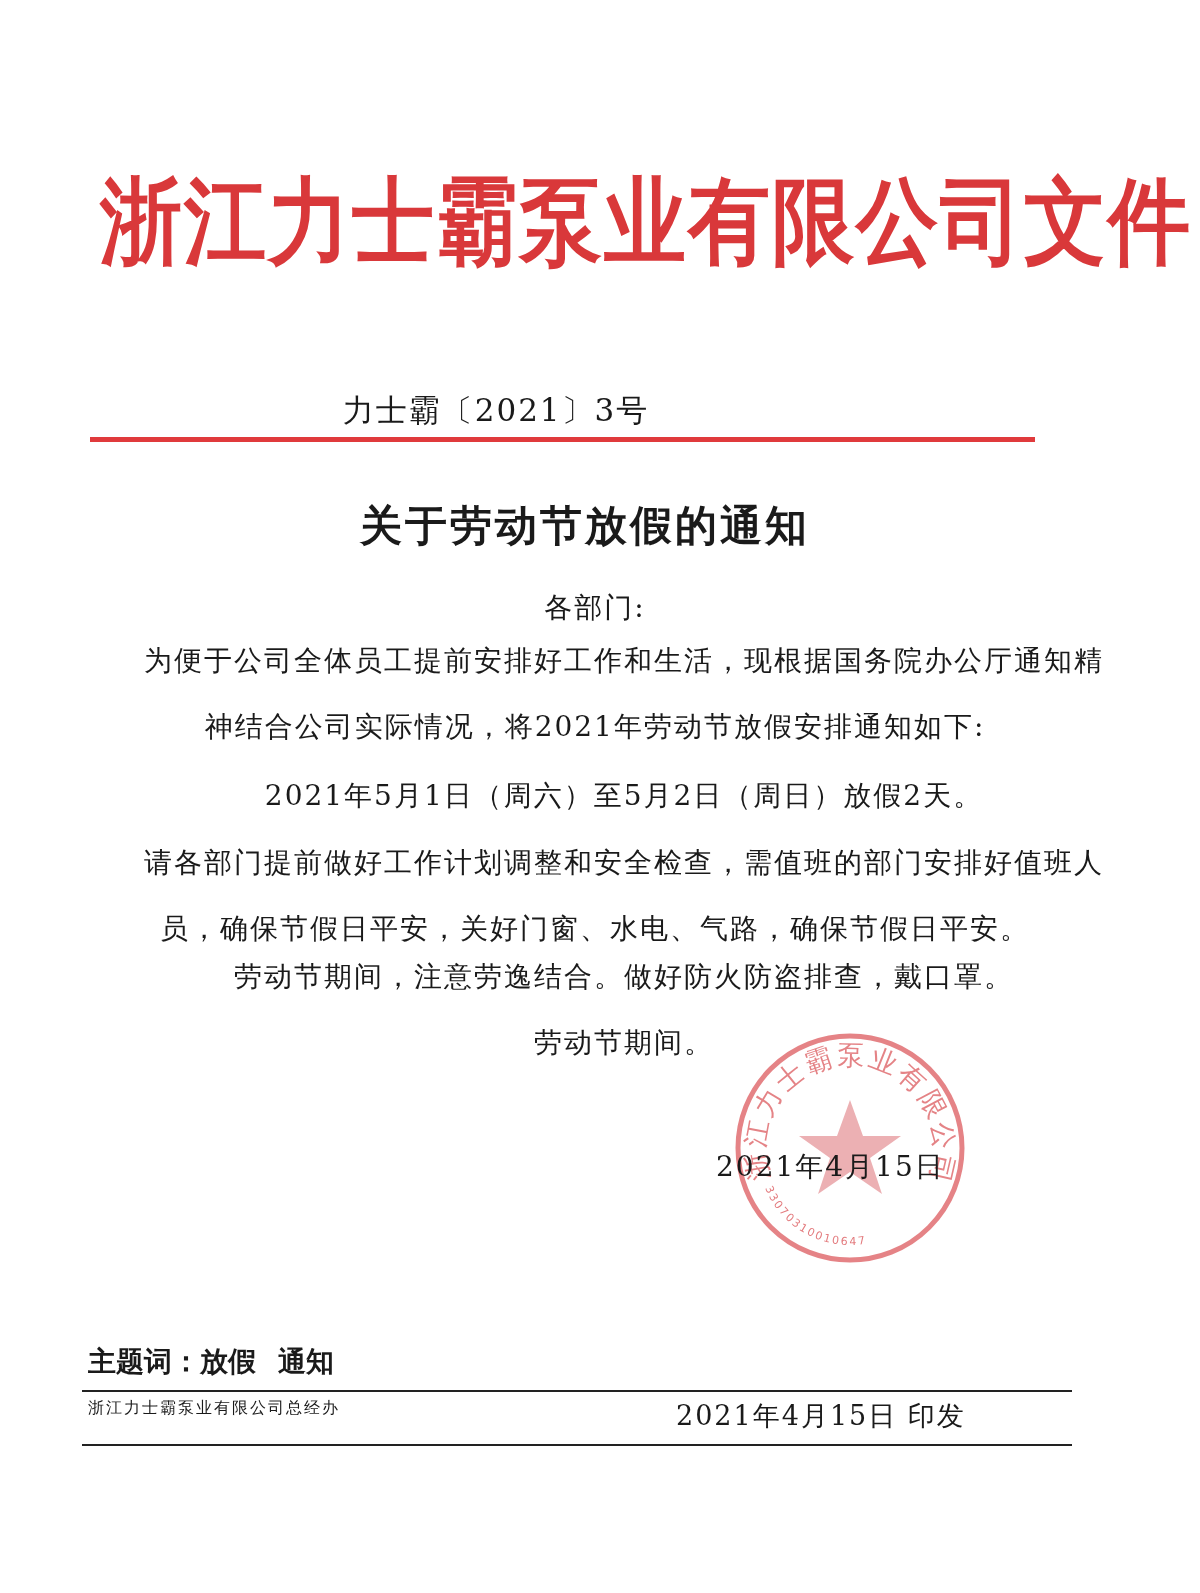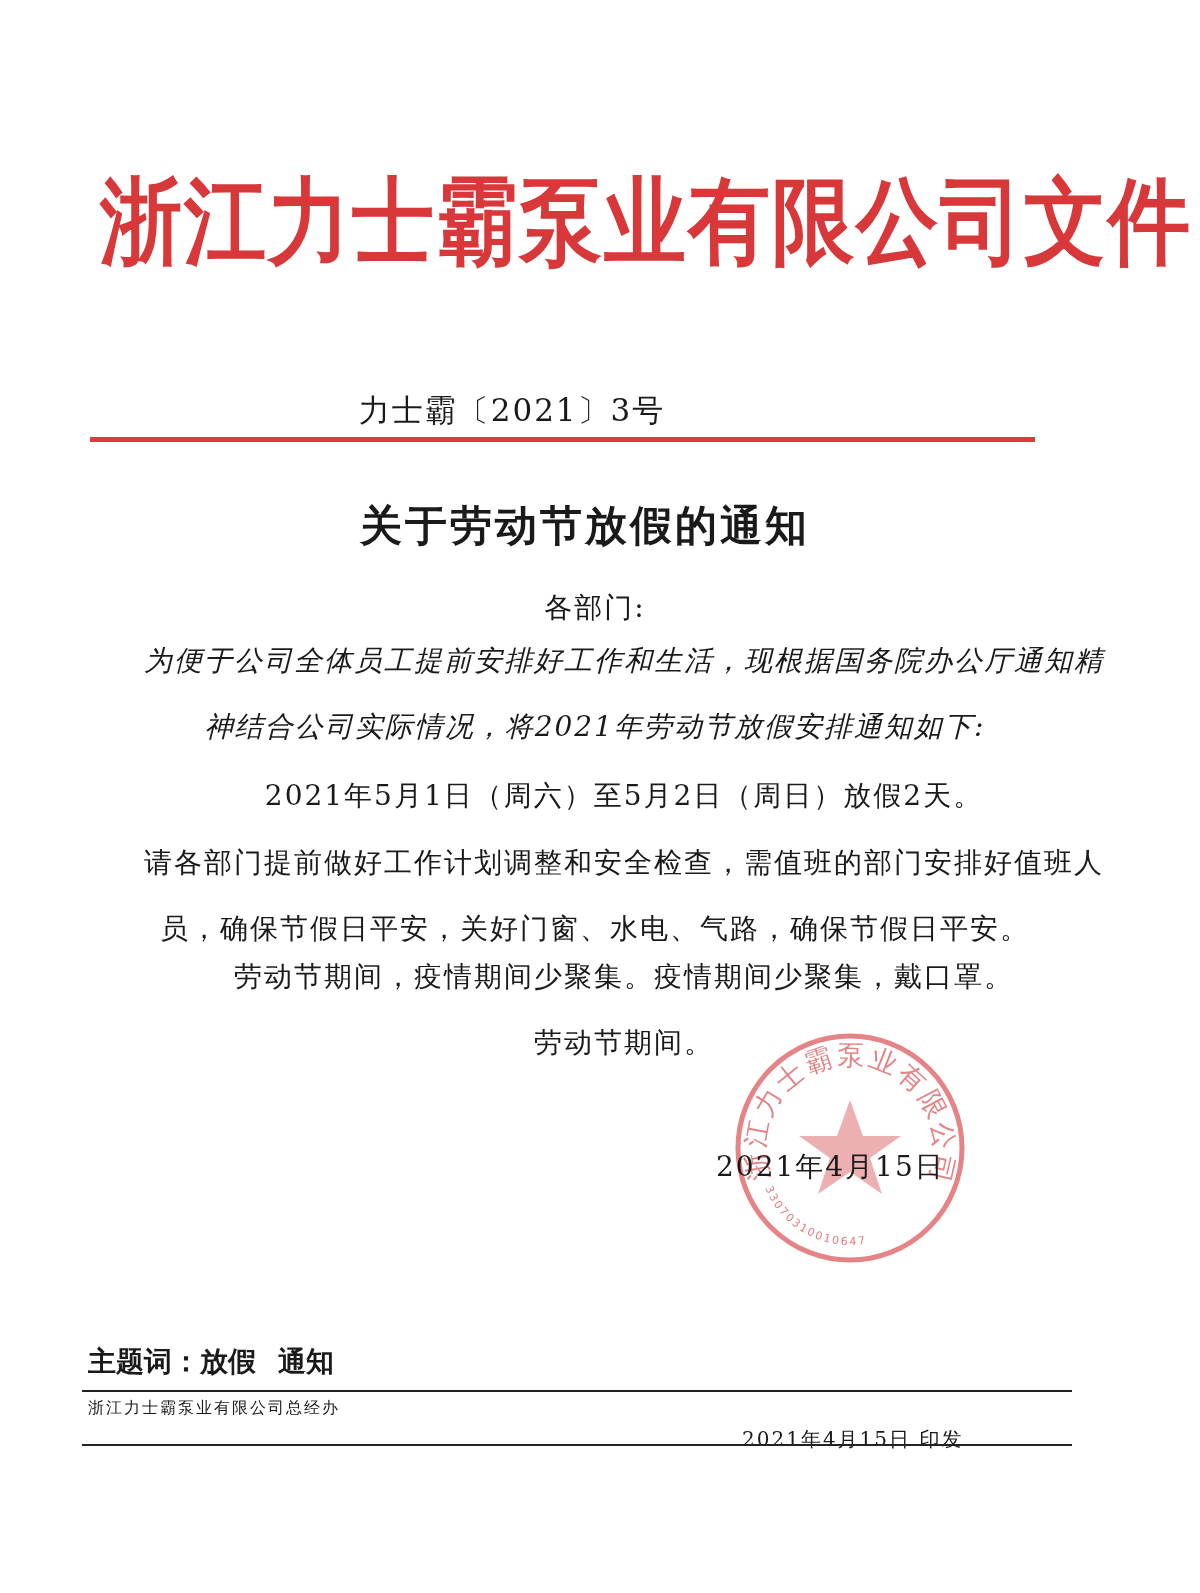--- a/index.html
+++ b/index.html
@@ -1,54 +1,54 @@
 <!DOCTYPE html>
 <html><head>
 <meta charset="utf-8">
 <style>
   html, body { margin: 0; padding: 0; background: #ffffff; }
   body { width: 1200px; height: 1593px; position: relative; overflow: hidden;
          font-family: "DejaVu Serif", "Liberation Serif", serif; color: #1a1a1a; }
   .abs { position: absolute; }
   .header-title { left: 100px; top: 160px; width: 940px; font-size: 82px; color: #d9383a;
                   letter-spacing: 2px; font-weight: bold; white-space: nowrap; transform: scaleY(1.15); transform-origin: left top; }
-  .doc-number { left: 16px; width: 992px; top: 390px; text-align: center; font-size: 31px; letter-spacing: 2px; }
+  .doc-number { left: 0; width: 992px; top: 390px; text-align: center; font-size: 31px; letter-spacing: 2px; }
   .red-rule { left: 90px; top: 437px; width: 945px; height: 5px; background: #e03a3c; }
   .doc-title { left: 0; width: 1170px; top: 498px; text-align: center; font-size: 42px; font-weight: bold; letter-spacing: 3px; }
   .para { left: 80px; width: 1030px; font-size: 28px; line-height: 66px; letter-spacing: 2px; text-align: center; }
   .indent { text-indent: 58px; }
   .addressee { top: 575px; }
-  .p1 { top: 628px; font-style: italic; }
+  .p1 { top: 628px; }
   .p2 { top: 763px; }
   .p3 { top: 830px; }
   .p4 { top: 944px; }
   .p5 { top: 1010px; }
   .seal { left: 730px; top: 1028px; width: 240px; height: 240px; }
   .sign-date { left: 716px; top: 1148px; font-size: 28px; letter-spacing: 2px; white-space: nowrap; }
   .keywords { left: 88px; top: 1343px; font-size: 28px; font-family: Liberation Sans, sans-serif; font-weight: bold; white-space: nowrap; }
   .kw-gap { display: inline-block; width: 22px; }
   .rule-top { left: 82px; top: 1390px; width: 990px; height: 2px; background: #222; }
   .rule-bottom { left: 82px; top: 1444px; width: 990px; height: 2px; background: #222; }
   .issuer { left: 88px; top: 1398px; font-size: 16px; letter-spacing: 2px; white-space: nowrap; }
-  .issue-date { left: 742px; top: 1398px; font-size: 20px; letter-spacing: 2px; white-space: nowrap; margin-top: 28px; }
+  .issue-date { left: 676px; top: 1398px; font-size: 27px; letter-spacing: 2px; white-space: nowrap; }
 </style>
 </head>
 <body>
 
 <div class="abs header-title">浙江力士霸泵业有限公司文件</div>
 <div class="abs doc-number">力士霸〔2021〕3号</div>
 <div class="abs red-rule"></div>
 
 <div class="abs doc-title">关于劳动节放假的通知</div>
 
 <div class="abs para addressee">各部门:</div>
 <div class="abs para indent p1">为便于公司全体员工提前安排好工作和生活，现根据国务院办公厅通知精神结合公司实际情况，将2021年劳动节放假安排通知如下:</div>
 <div class="abs para indent p2">2021年5月1日（周六）至5月2日（周日）放假2天。</div>
 <div class="abs para indent p3">请各部门提前做好工作计划调整和安全检查，需值班的部门安排好值班人员，确保节假日平安，关好门窗、水电、气路，确保节假日平安。</div>
-<div class="abs para indent p4">劳动节期间，疫情期间少聚集。疫情期间少聚集，戴口罩。</div>
+<div class="abs para indent p4">劳动节期间，注意劳逸结合。做好防火防盗排查，戴口罩。</div>
 <div class="abs para indent p5">劳动节期间。</div>
 
 <svg class="abs seal" viewBox="0 0 240 240">
   <defs>
     <path id="sealArc" d="M 40 150 A 85 85 0 1 1 200 150"></path>
     <path id="codeArc" d="M 35 160 A 92 92 0 0 0 190 185"></path>
   </defs>
   <circle cx="120" cy="120" r="112" fill="none" stroke="#dc5a5e" stroke-width="5" opacity="0.75"></circle>
   <polygon points="120,72 133,108 171,108 140,130 152,166 120,144 88,166 100,130 69,108 107,108" fill="#e07b80" opacity="0.6"></polygon>
   <text font-size="27" fill="#dc5a5e" opacity="0.75" letter-spacing="3">

